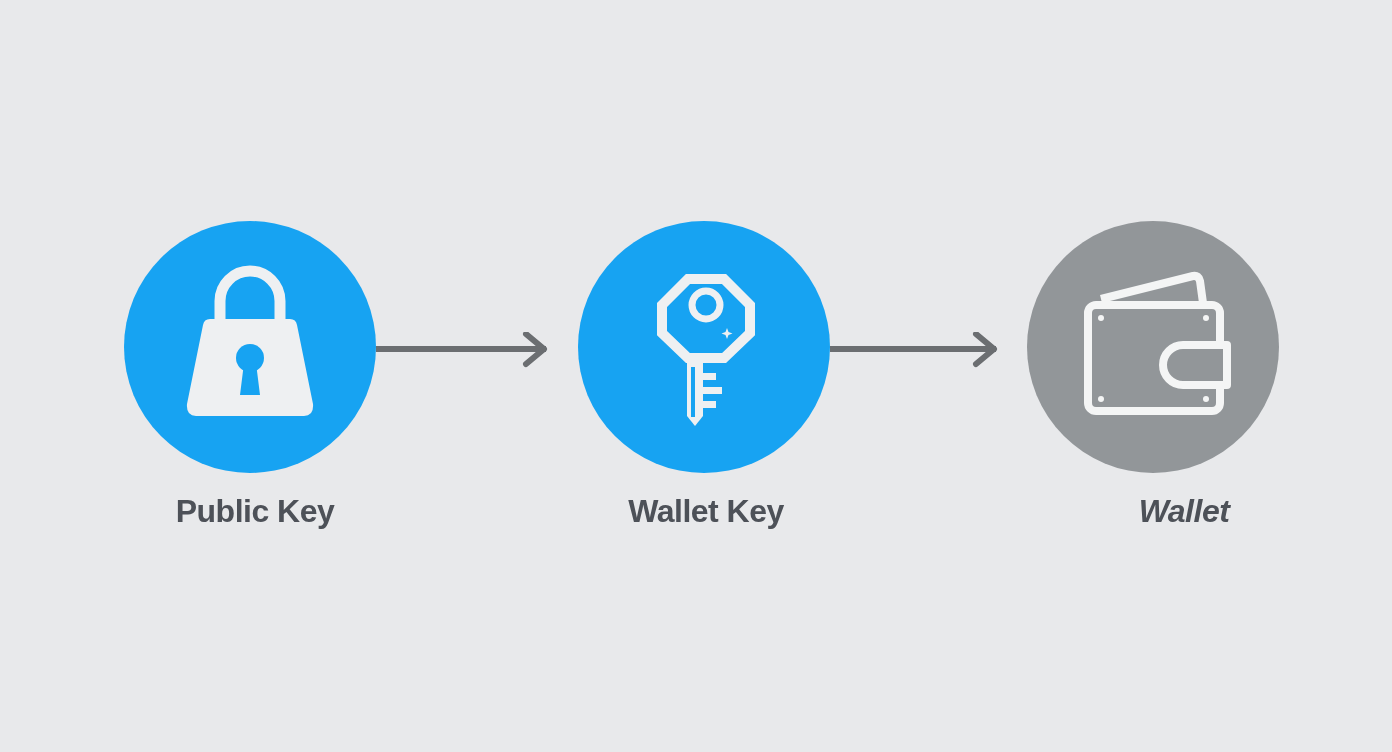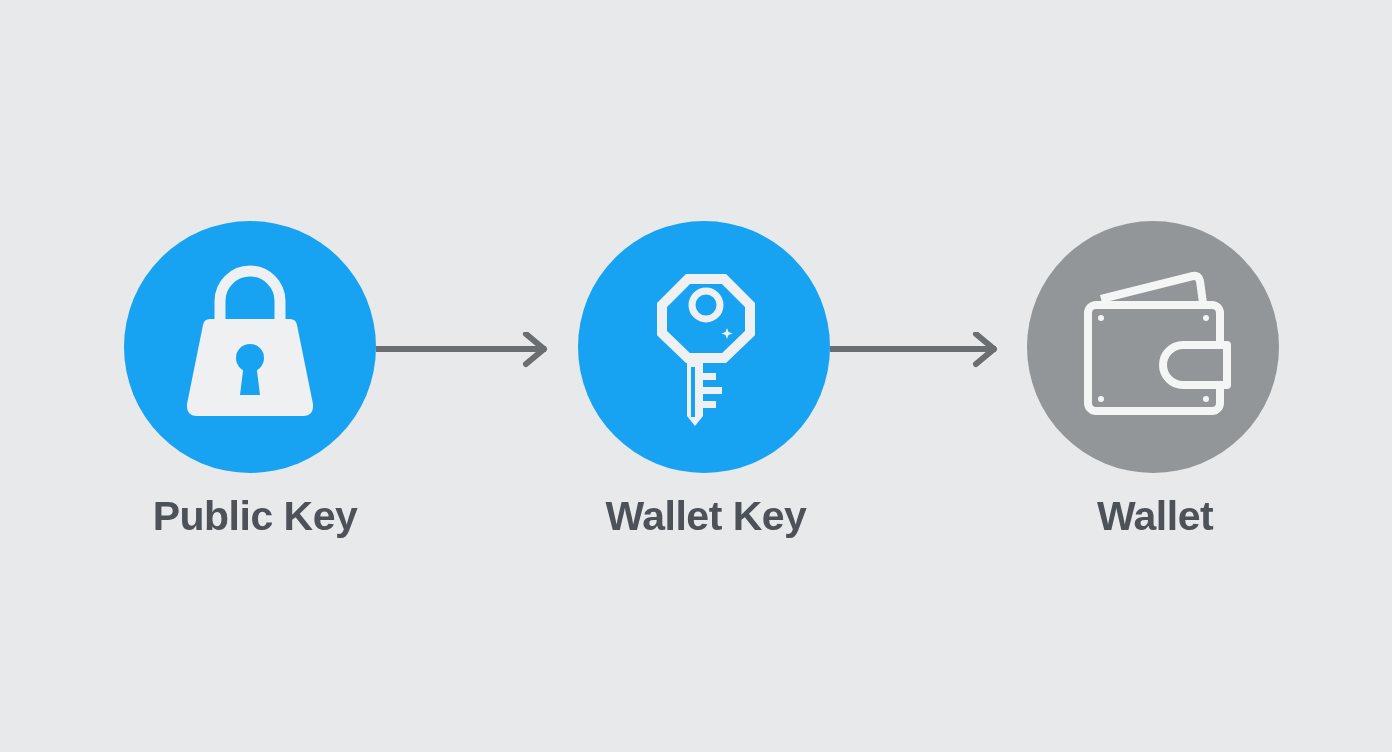--- a/index.html
+++ b/index.html
@@ -12,21 +12,21 @@
     .node {
       position: absolute;
       width: 252px; height: 252px;
       border-radius: 50%;
     }
     .node svg { position: absolute; left: 0; top: 0; }
     .label {
       position: absolute;
       width: 300px;
       text-align: center;
-      font-size: 41px;
+      font-size: 32px;
       font-weight: bold;
       color: #4d5158;
       top: 493px;
       letter-spacing: -0.5px;
     }
     .arrow { position: absolute; }
   </style>
 </head>
 <body>
 
@@ -85,13 +85,13 @@
 
     <circle cx="74" cy="97" r="3" fill="#f4f5f5"></circle>
     <circle cx="179" cy="97" r="3" fill="#f4f5f5"></circle>
     <circle cx="74" cy="178" r="3" fill="#f4f5f5"></circle>
     <circle cx="179" cy="178" r="3" fill="#f4f5f5"></circle>
   </svg>
 </div>
 
 <div class="label" style="left:105px;">Public Key</div>
 <div class="label" style="left:556px;">Wallet Key</div>
-<div class="label" style="left:1005px;">Wallet</div>
+<div class="label" style="left:1034px;font-style:italic;">Wallet</div>
 
 </body></html>

